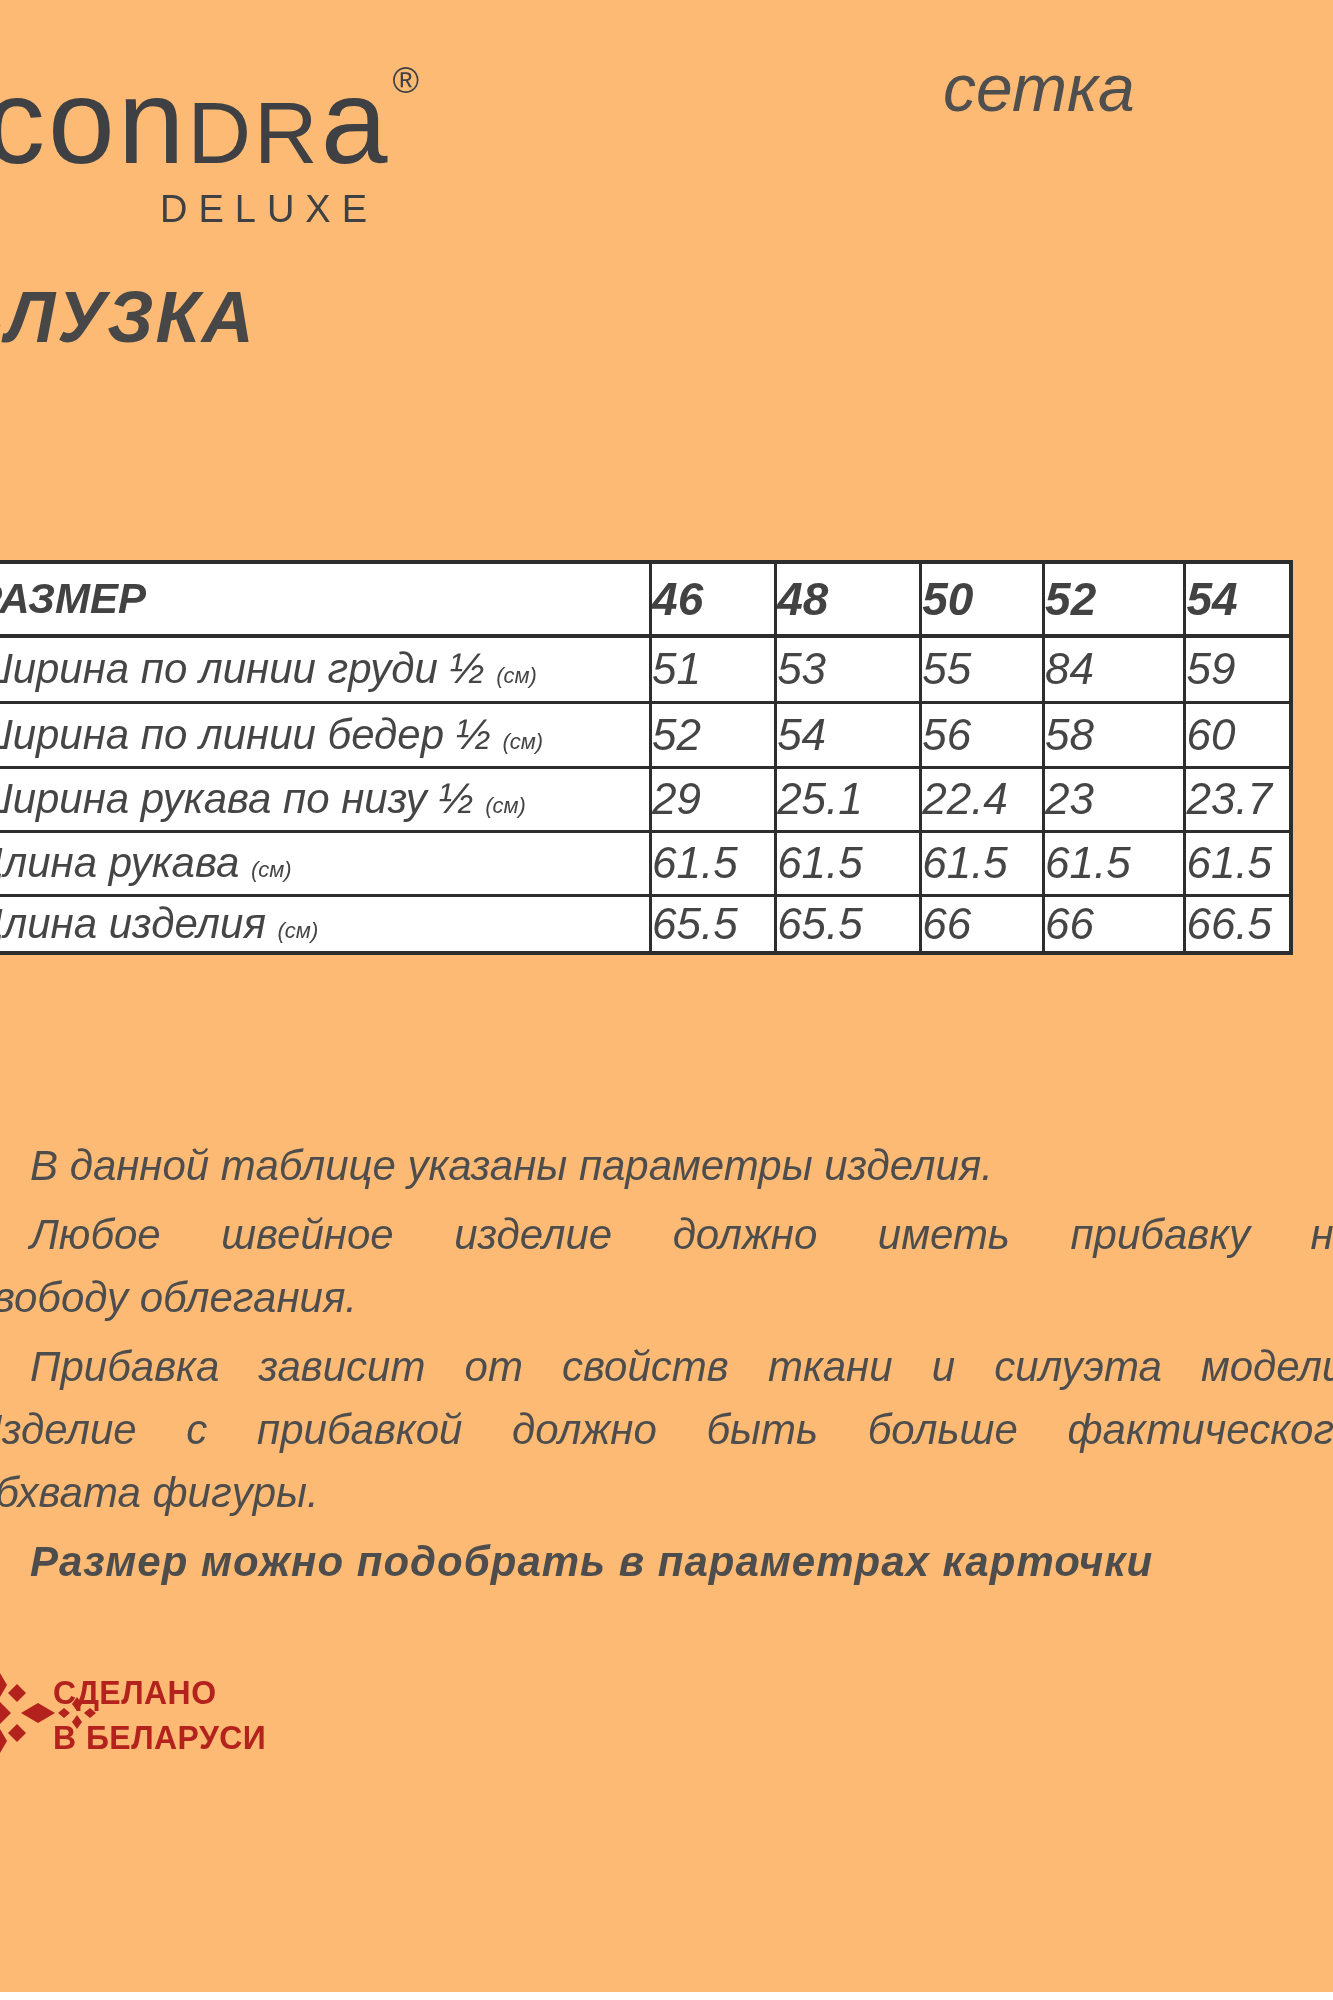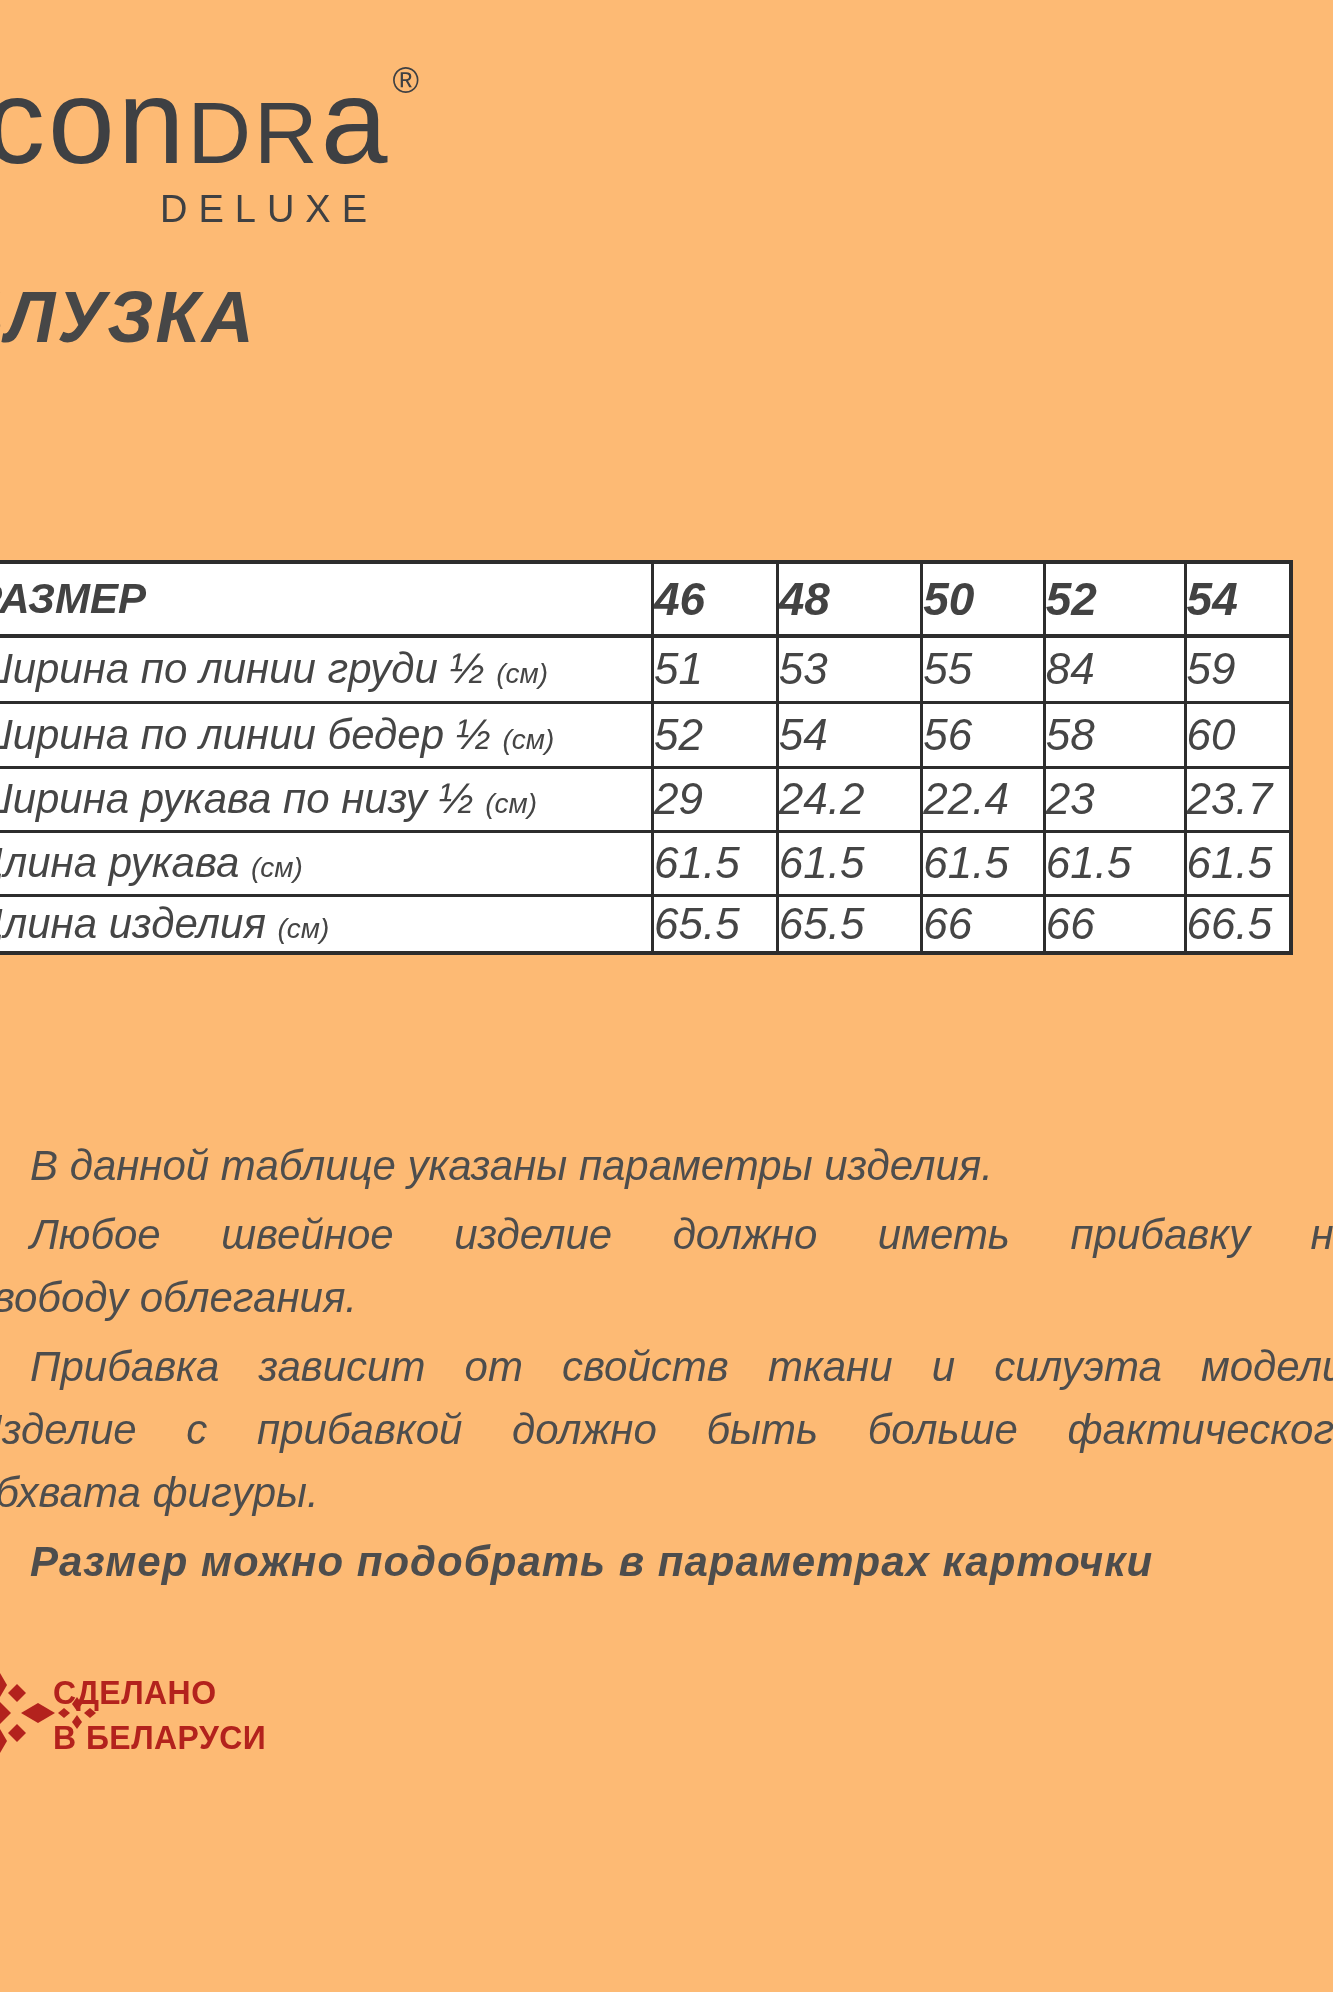--- a/index.html
+++ b/index.html
@@ -25,21 +25,21 @@
     border-collapse:collapse; table-layout:fixed;
     color:#454545; background:#fff;
     border:4px solid #2d2d2d;
   }
   .size-table th, .size-table td { border:3px solid #2d2d2d; overflow:hidden; }
   .size-table thead th { border-bottom-width:4px; }
   .size-table .hd { font-style:italic; font-weight:700; font-size:46px; color:#424242; }
   .size-table .val { font-style:italic; text-align:left; font-size:44px; }
   .size-table thead .val { font-size:46px; }
   .size-table .lbl { text-align:left; padding-left:10px; font-style:italic; font-size:42px; white-space:nowrap; }
-  .size-table .unit { font-size:28px; }
+  .size-table .unit { font-size:22px; }
   
   .notes { position:absolute; left:-28px; top:1134px; width:1385px; font-style:italic; font-size:42px; color:#4d4d4d; }
   .ln { height:63px; line-height:63px; white-space:nowrap; }
   .ln.fill { white-space:normal; text-align:justify; text-align-last:justify; }
   .ln.ind { text-indent:58px; }
   .ln.para { margin-top:6px; }
   .ln.b { font-weight:700; letter-spacing:1px; }
   
   .made-in { position:absolute; left:-48px; top:1662px; width:420px; height:100px; color:#b3221d; }
   .mi-icon { position:absolute; left:0; top:5px; }
@@ -49,20 +49,21 @@
 <body>
 
 <div class="page">
 
   <div class="logo">
     <span class="logo-word"><span class="lc">c</span><span class="lc">o</span><span class="lc">n</span><span class="uc">D</span><span class="uc">R</span><span class="lc">a</span></span><span class="reg">®</span>
   </div>
   <div class="deluxe">DELUXE</div>
 
   <div class="page-label">
+    <div>сетка</div>
   </div>
 
   <h1 class="title">БЛУЗКА</h1>
 
   <table class="size-table">
       <colgroup>
         <col style="width: 726px;">
         <col style="width: 138px;">
         <col style="width: 165px;">
         <col style="width: 135px;">
@@ -92,21 +93,21 @@
           <td class="lbl"><span>Ширина по линии бедер ½ </span><span class="unit">(см)</span></td>
           <td class="val">52</td>
           <td class="val">54</td>
           <td class="val">56</td>
           <td class="val">58</td>
           <td class="val">60</td>
         </tr>
         <tr style="height: 64px;">
           <td class="lbl"><span>Ширина рукава по низу ½ </span><span class="unit">(см)</span></td>
           <td class="val">29</td>
-          <td class="val">24.2</td>
+          <td class="val">25.1</td>
           <td class="val">22.4</td>
           <td class="val">23</td>
           <td class="val">23.7</td>
         </tr>
         <tr style="height: 64px;">
           <td class="lbl"><span>Длина рукава </span><span class="unit">(см)</span></td>
           <td class="val">61.5</td>
           <td class="val">61.5</td>
           <td class="val">61.5</td>
           <td class="val">61.5</td>

